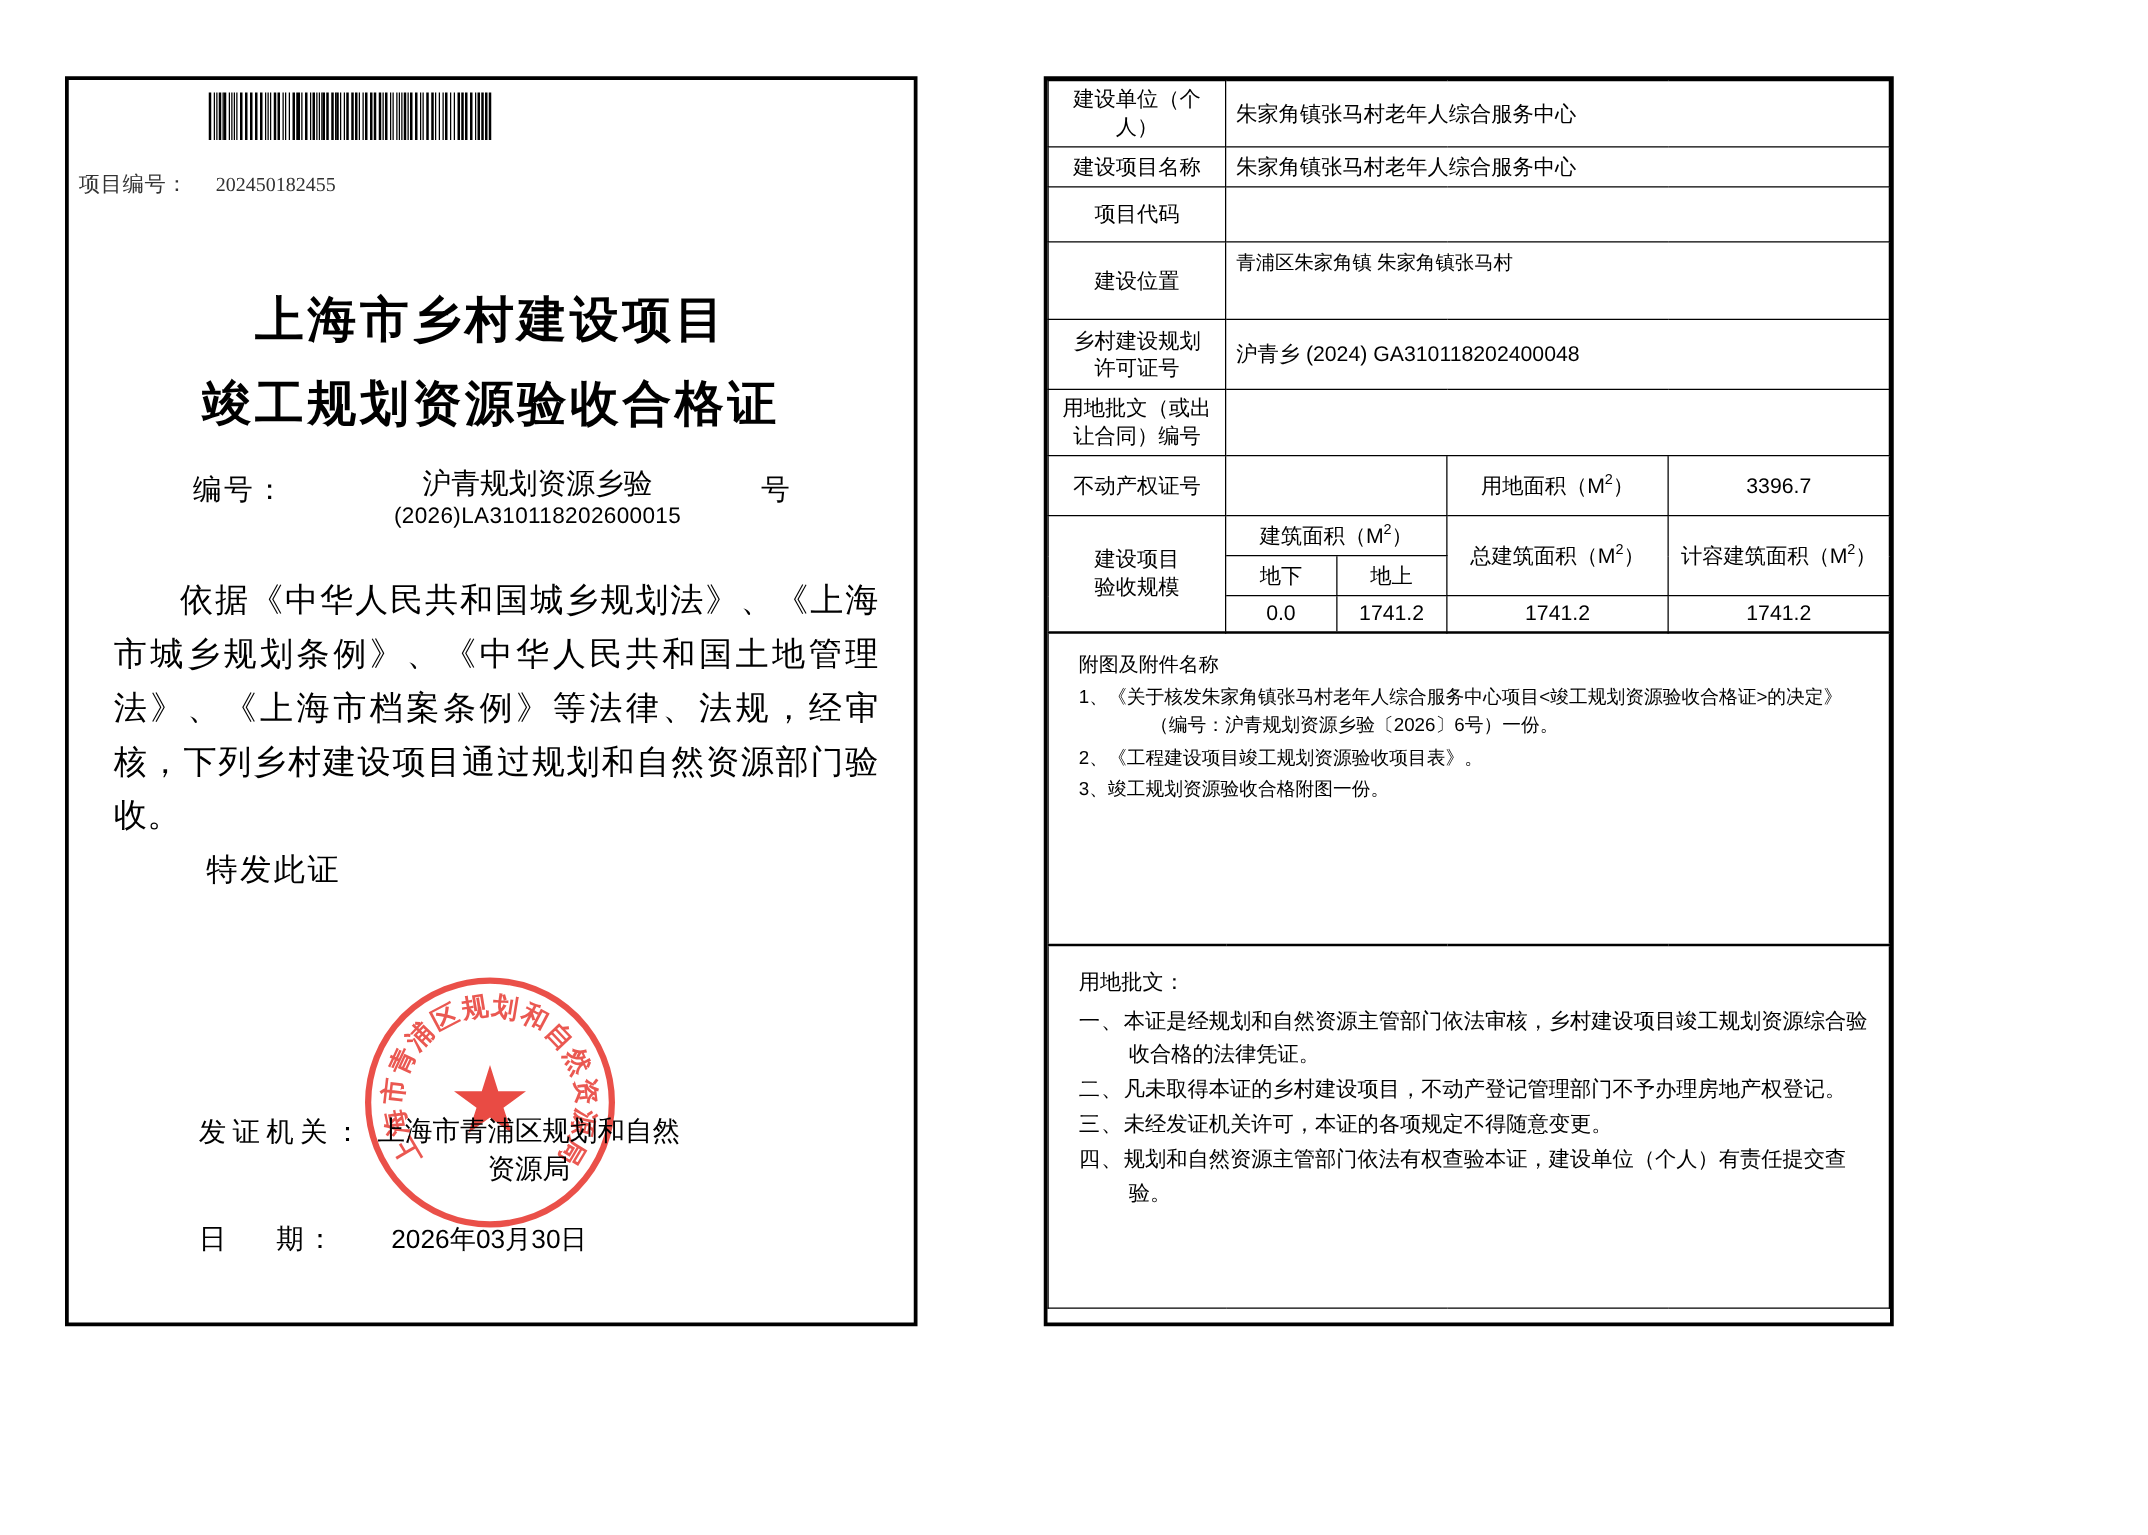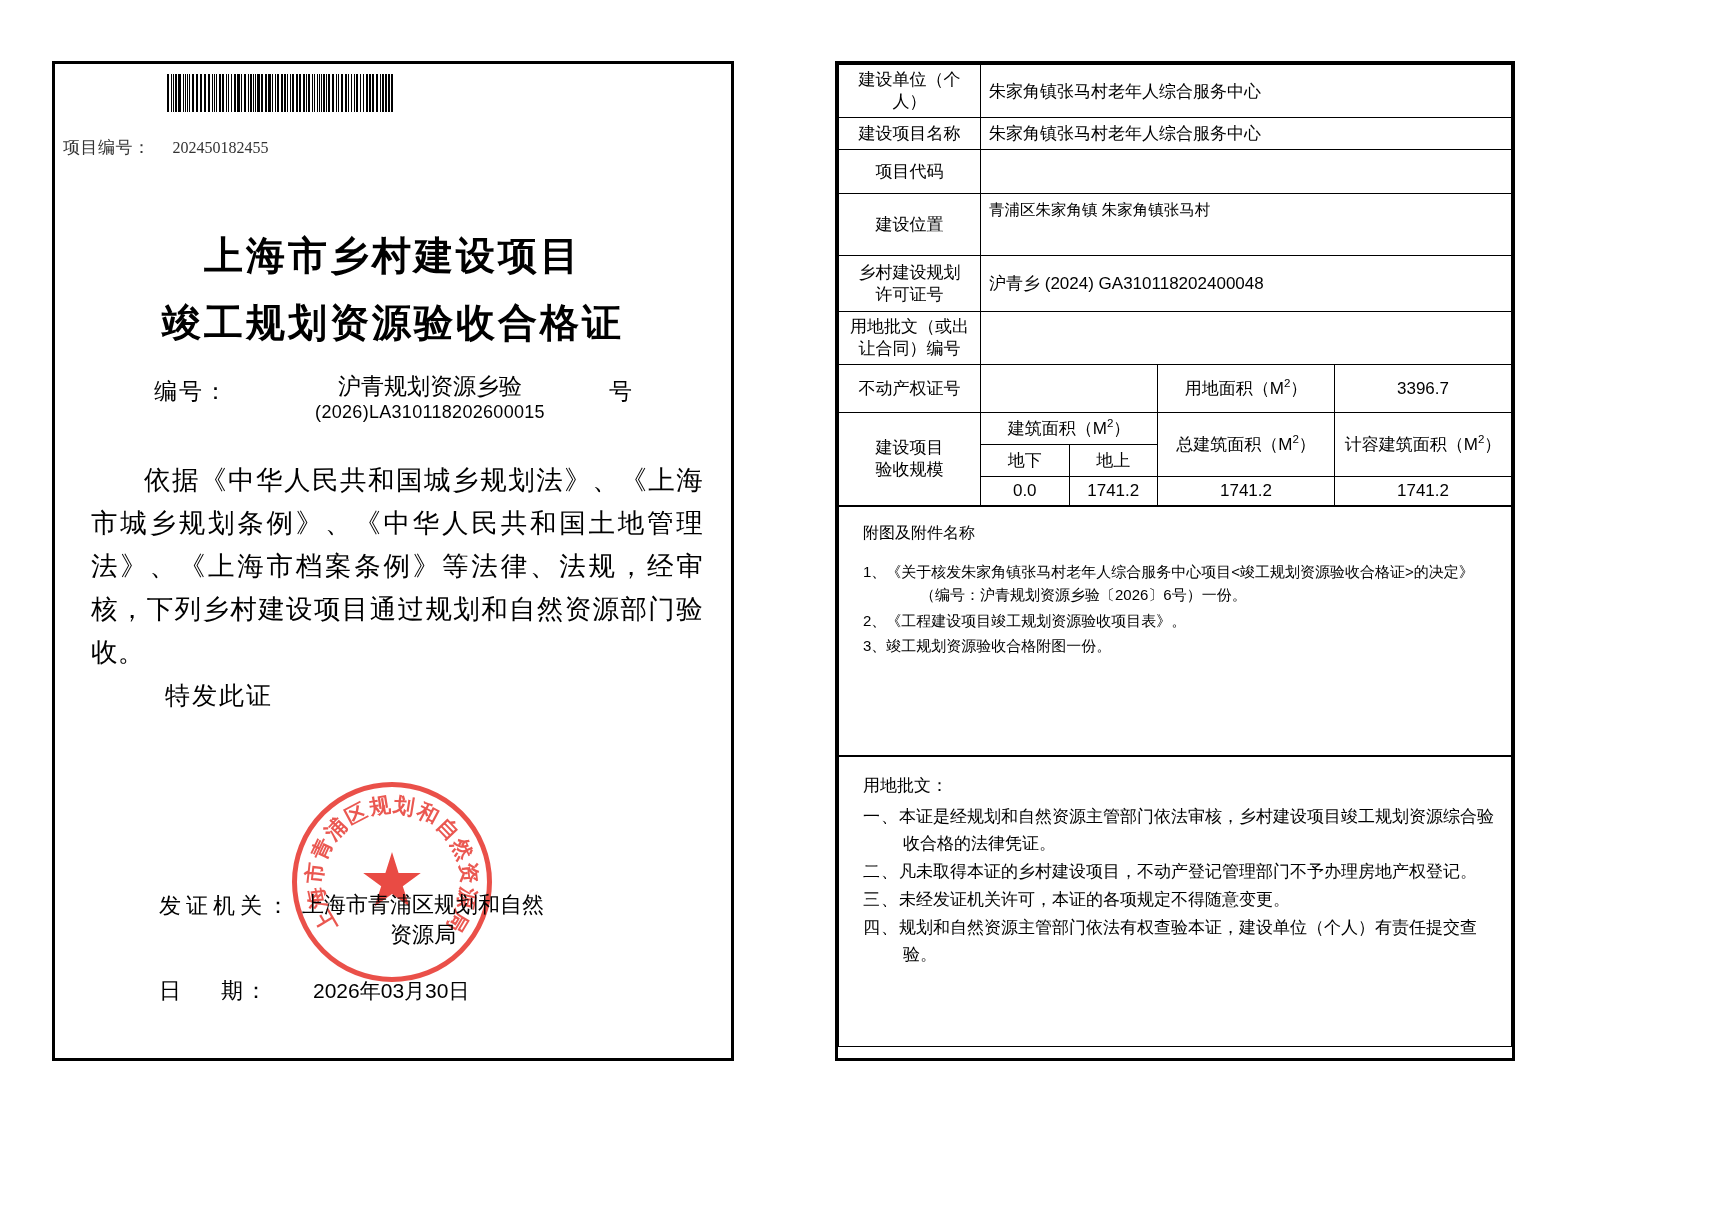--- a/index.html
+++ b/index.html
@@ -186,21 +186,21 @@
   sup { font-size: 0.68em; vertical-align: super; }
 
   #attach-cell {
     height: 250px;
     vertical-align: top;
     padding: 14px 16px 8px 24px;
     font-size: 15px;
     line-height: 1.55;
     border-top: 2.5px solid #000;
   }
-  #attach-title { margin-bottom: 14px; font-size: 16px; }
+  #attach-title { font-size: 16px; }
   #attach-list { list-style: none; margin: 0; padding: 0; }
   #attach-list li { margin-bottom: 2px; text-indent: 0; padding-left: 1.9em; }
   #attach-list li > span.num { margin-left: -1.9em; }
   #attach-list li.wrap { text-indent: -1.9em; padding-left: 3.8em; }
 
   #notes-cell {
     vertical-align: top;
     padding: 16px 14px 10px 24px;
     font-size: 17px;
     line-height: 1.58;

